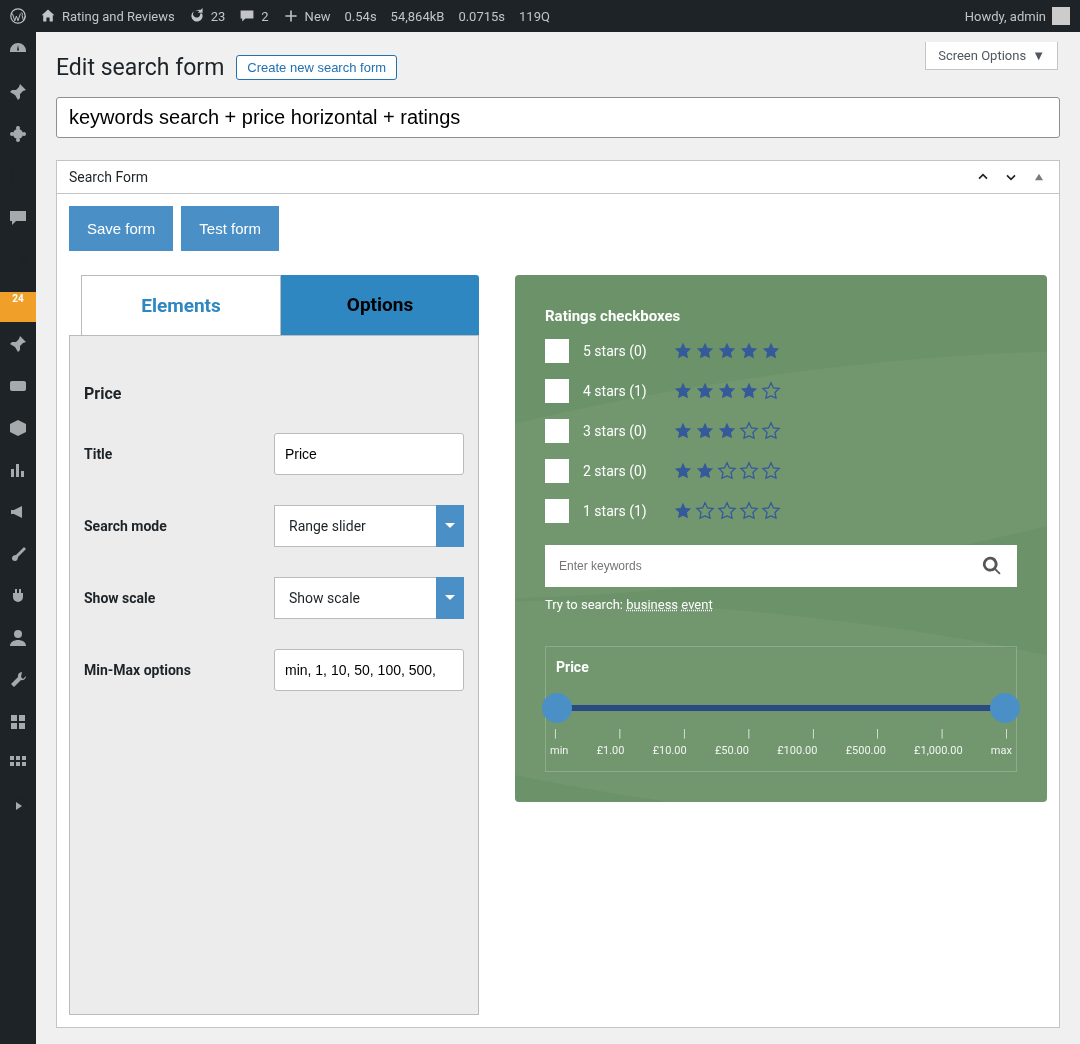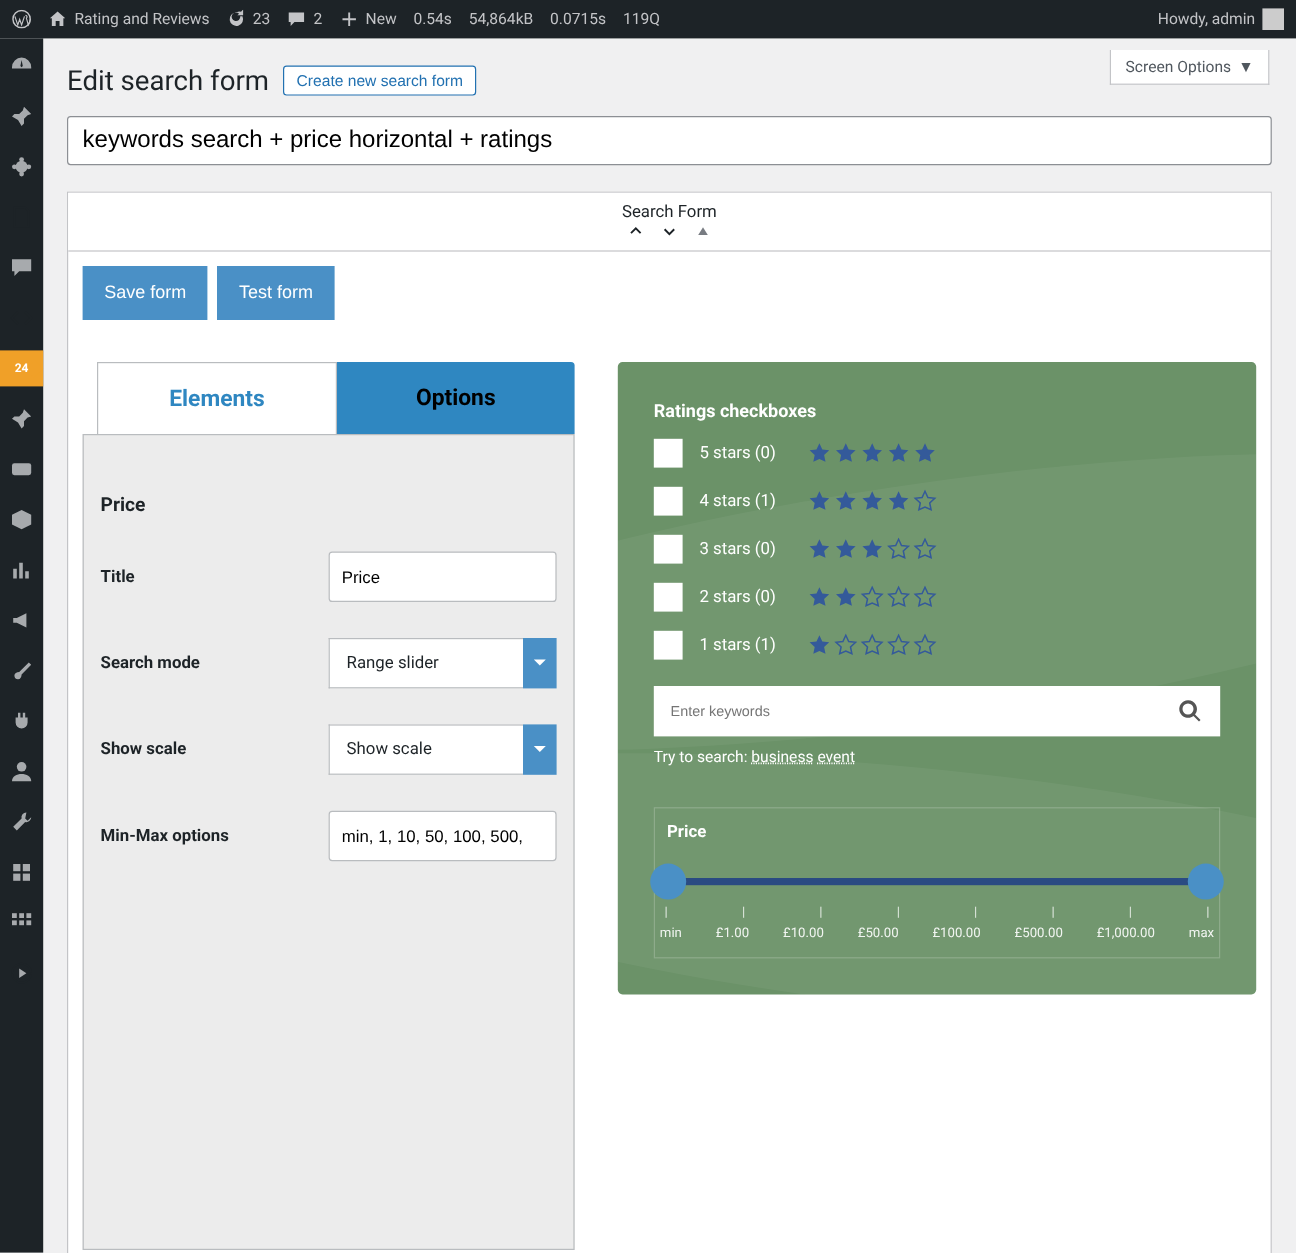--- a/index.html
+++ b/index.html
@@ -8,46 +8,46 @@
 
 .adminbar { background: #1d2327; color: #c3c4c7; height: 32px; display: flex; align-items: center; justify-content: space-between; padding: 0 10px; font-size: 13px; }
 .adminbar .left, .adminbar .right { display: flex; align-items: center; gap: 14px; }
 .adminbar .item { display: flex; align-items: center; gap: 6px; color: #c3c4c7; cursor: pointer; }
 .adminbar svg { width: 16px; height: 16px; fill: #c3c4c7; }
 .adminbar .avatar { width: 18px; height: 18px; background: #ccc; }
 
 
 .layout { display: flex; height: calc(1044px - 32px); }
 .sidemenu { width: 36px; background: #1d2327; display: flex; flex-direction: column; align-items: center; padding-top: 8px; gap: 12px; }
-.sidemenu .sm-item { width: 36px; height: 30px; display: flex; align-items: center; justify-content: center; cursor: pointer; position: relative; }
+.sidemenu .sm-item { width: 36px; height: 30px; display: flex; align-items: flex-start; justify-content: center; cursor: pointer; position: relative; }
 .sidemenu .sm-item svg { width: 20px; height: 20px; fill: #a7aaad; }
 .sidemenu .sm-item.active { background: #f0a028; }
 .sidemenu .sm-item.active::after { content: ""; position: absolute; right: -8px; top: 50%; transform: translateY(-50%); border: 8px solid transparent; border-left-color: #f0a028; }
 .sidemenu .badge { background: #f0a028; color: #fff; font-size: 10px; font-weight: 700; padding: 1px 3px; border-radius: 2px; }
 
 
 .main { flex: 1; padding: 0 20px 20px 20px; overflow: auto; position: relative; }
 .screen-opts { position: absolute; right: 22px; top: 10px; background: #fff; border: 1px solid #c3c4c7; border-top: 0; padding: 6px 12px; font-size: 13px; color: #50575e; cursor: pointer; display: flex; align-items: center; gap: 6px; }
 .page-title { font-size: 23px; font-weight: 400; color: #1d2327; margin-top: 22px; display: flex; align-items: center; gap: 12px; }
 .page-title .btn-link { border: 1px solid #2271b1; color: #2271b1; background: #fff; padding: 4px 10px; font-size: 13px; border-radius: 3px; cursor: pointer; }
 .titlebox { margin-top: 16px; }
 .titlebox input { width: 100%; font-size: 20px; padding: 8px 12px; border: 1px solid #8c8f94; border-radius: 3px; background: #fff; }
 
 
 .metabox { margin-top: 22px; border: 1px solid #c3c4c7; background: #fff; }
-.metabox .mb-header { background: #fff; border-bottom: 1px solid #c3c4c7; padding: 8px 12px; display: flex; align-items: center; justify-content: space-between; font-size: 14px; flex-direction: column; }
+.metabox .mb-header { background: #fff; border-bottom: 1px solid #c3c4c7; padding: 8px 12px; display: flex; align-items: center; justify-content: space-between; font-size: 14px; }
 .mb-header .icons { display: flex; gap: 12px; }
 .mb-header .icons svg { width: 16px; height: 16px; fill: #787c82; }
 .mb-body { padding: 12px; }
 
 .btn { background: #4a90c6; color: #fff; border: 0; padding: 14px 18px; font-size: 15px; cursor: pointer; }
 .btn-row { display: flex; gap: 8px; }
 .topbtns { display: flex; justify-content: space-between; }
 
-.editor { display: flex; gap: 36px; margin-top: 35px; }
+.editor { display: flex; gap: 36px; margin-top: 24px; }
 .col-left { width: 410px; }
 .col-right { flex: 1; }
 
 
 .tabs { display: flex; margin-left: 12px; }
 .tabs .tab { flex: 1; text-align: center; padding: 18px 0; font-size: 19px; font-weight: 700; cursor: pointer; }
 .tabs .tab.elements { color: #2f87c1; border: 1px solid #b9bcbf; border-bottom: 0; background: #fff; }
 .tabs .tab.options { color: #000000; background: #2f87c1; border-top-right-radius: 3px; }
 
 .panel { border: 1px solid #b9bcbf; background: #ececec; padding: 48px 14px 24px 14px; min-height: 680px; }

